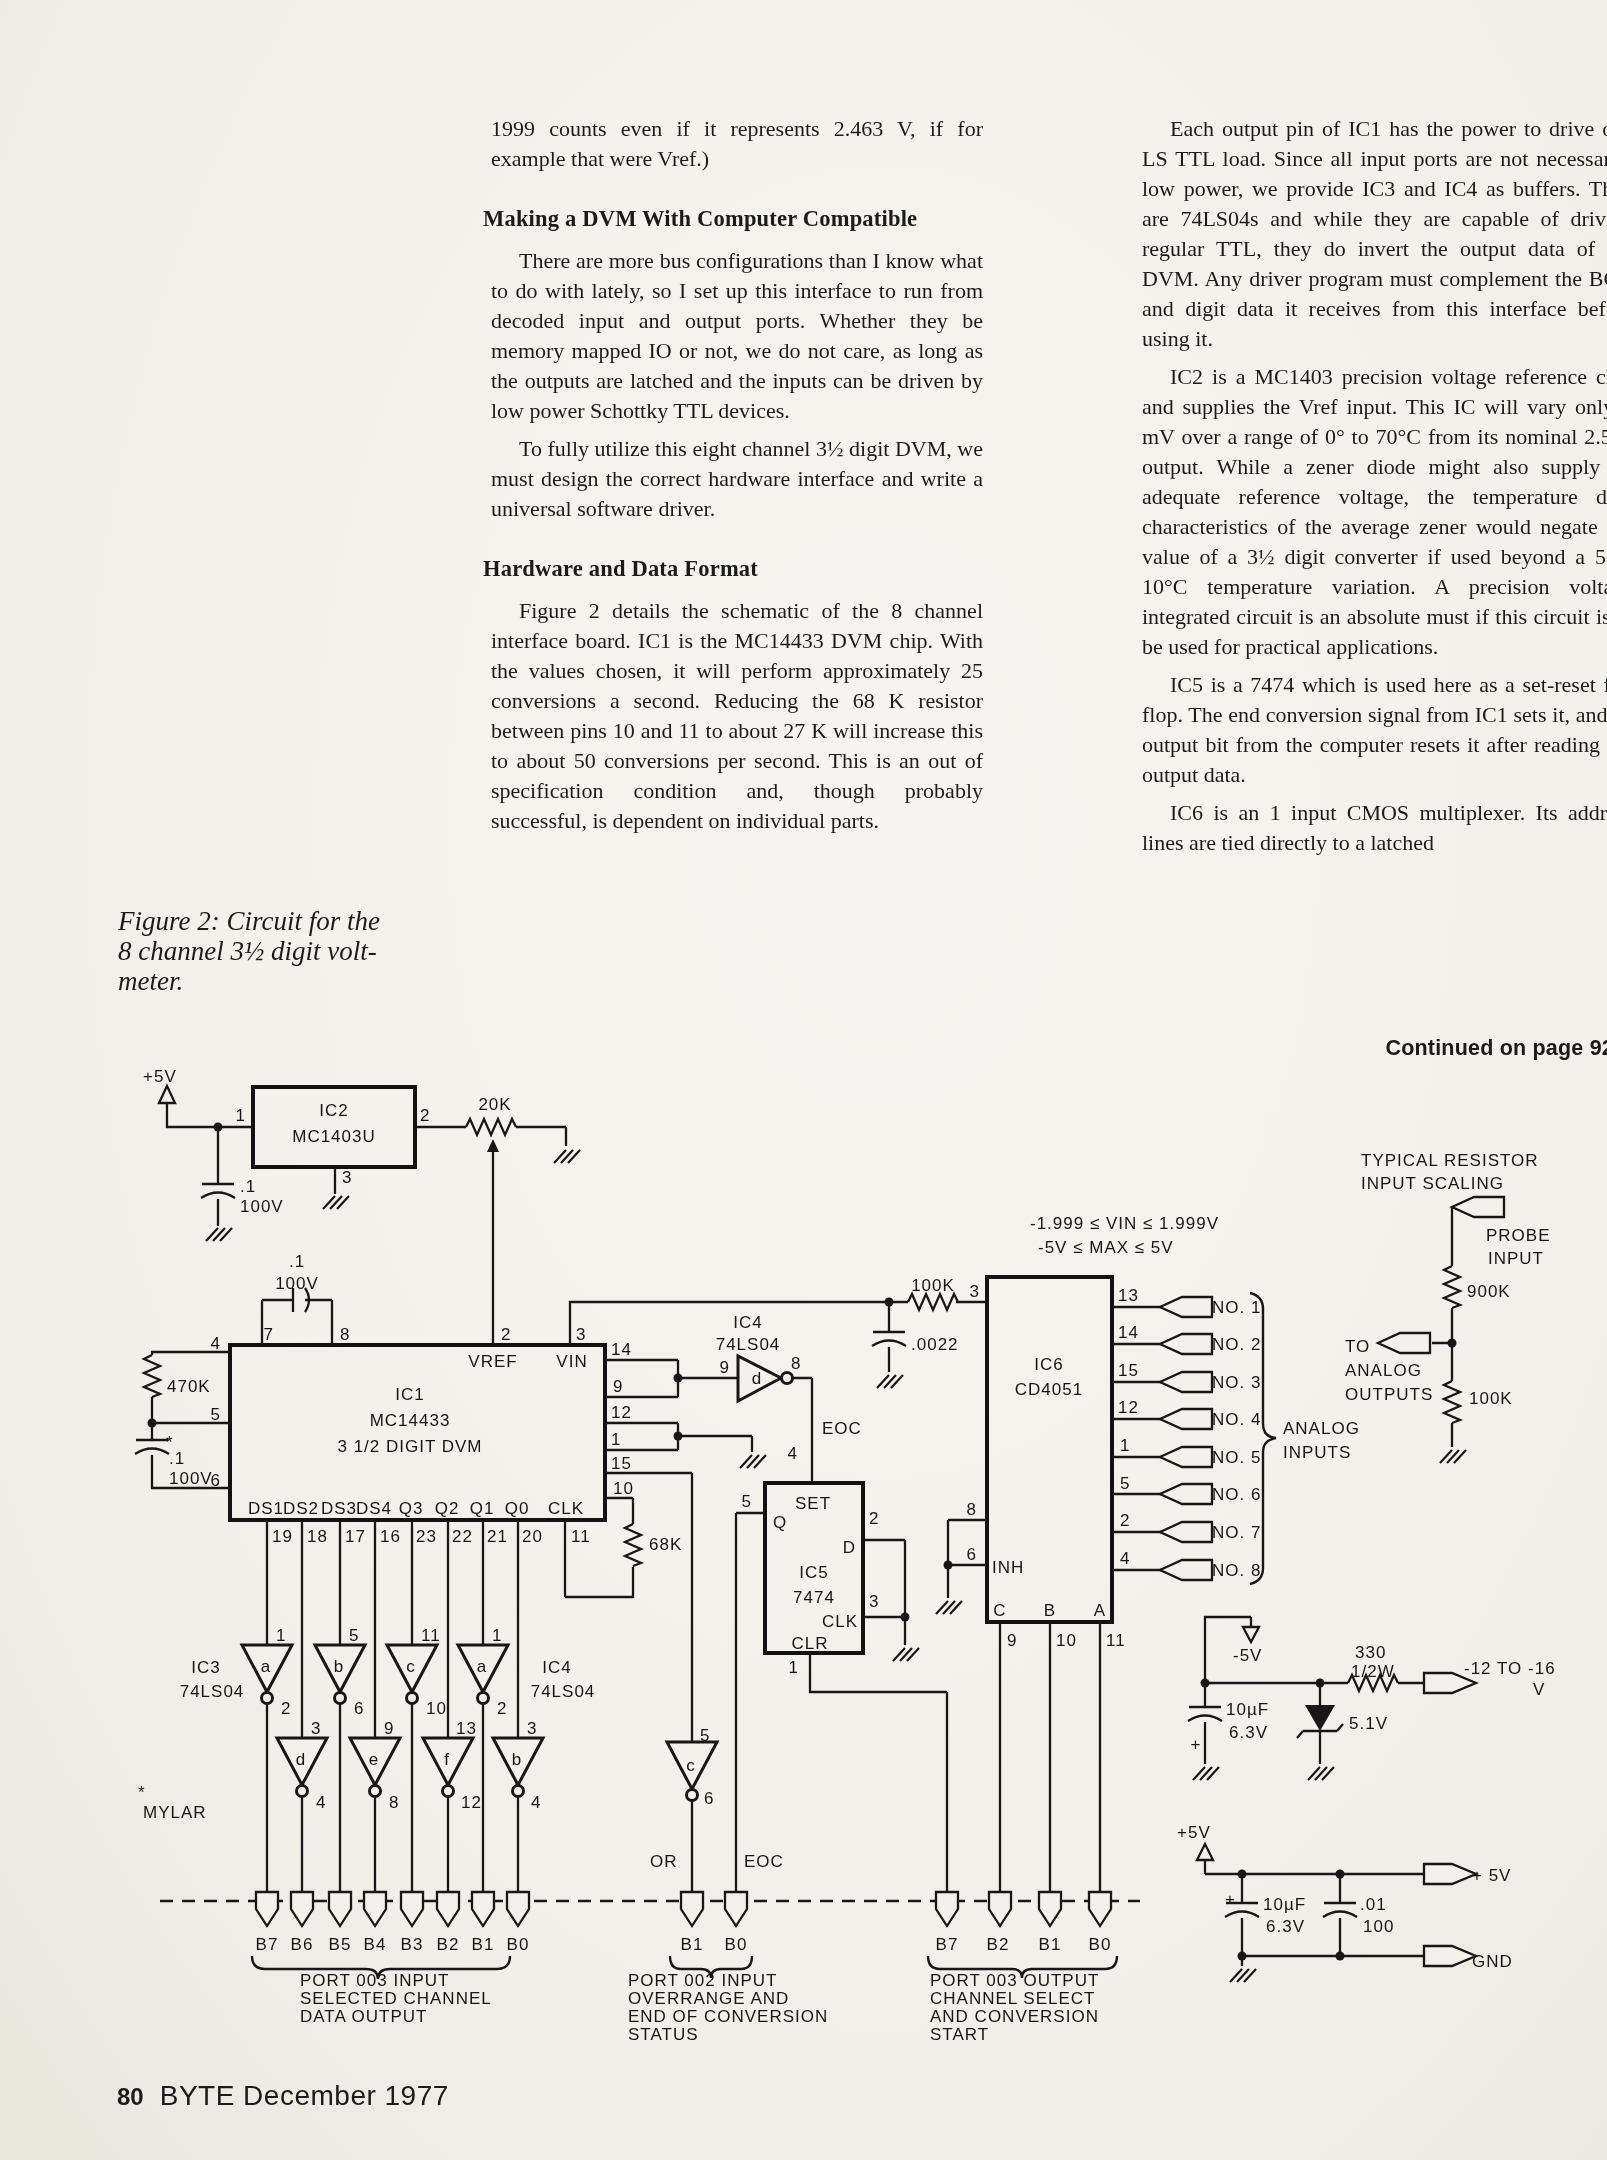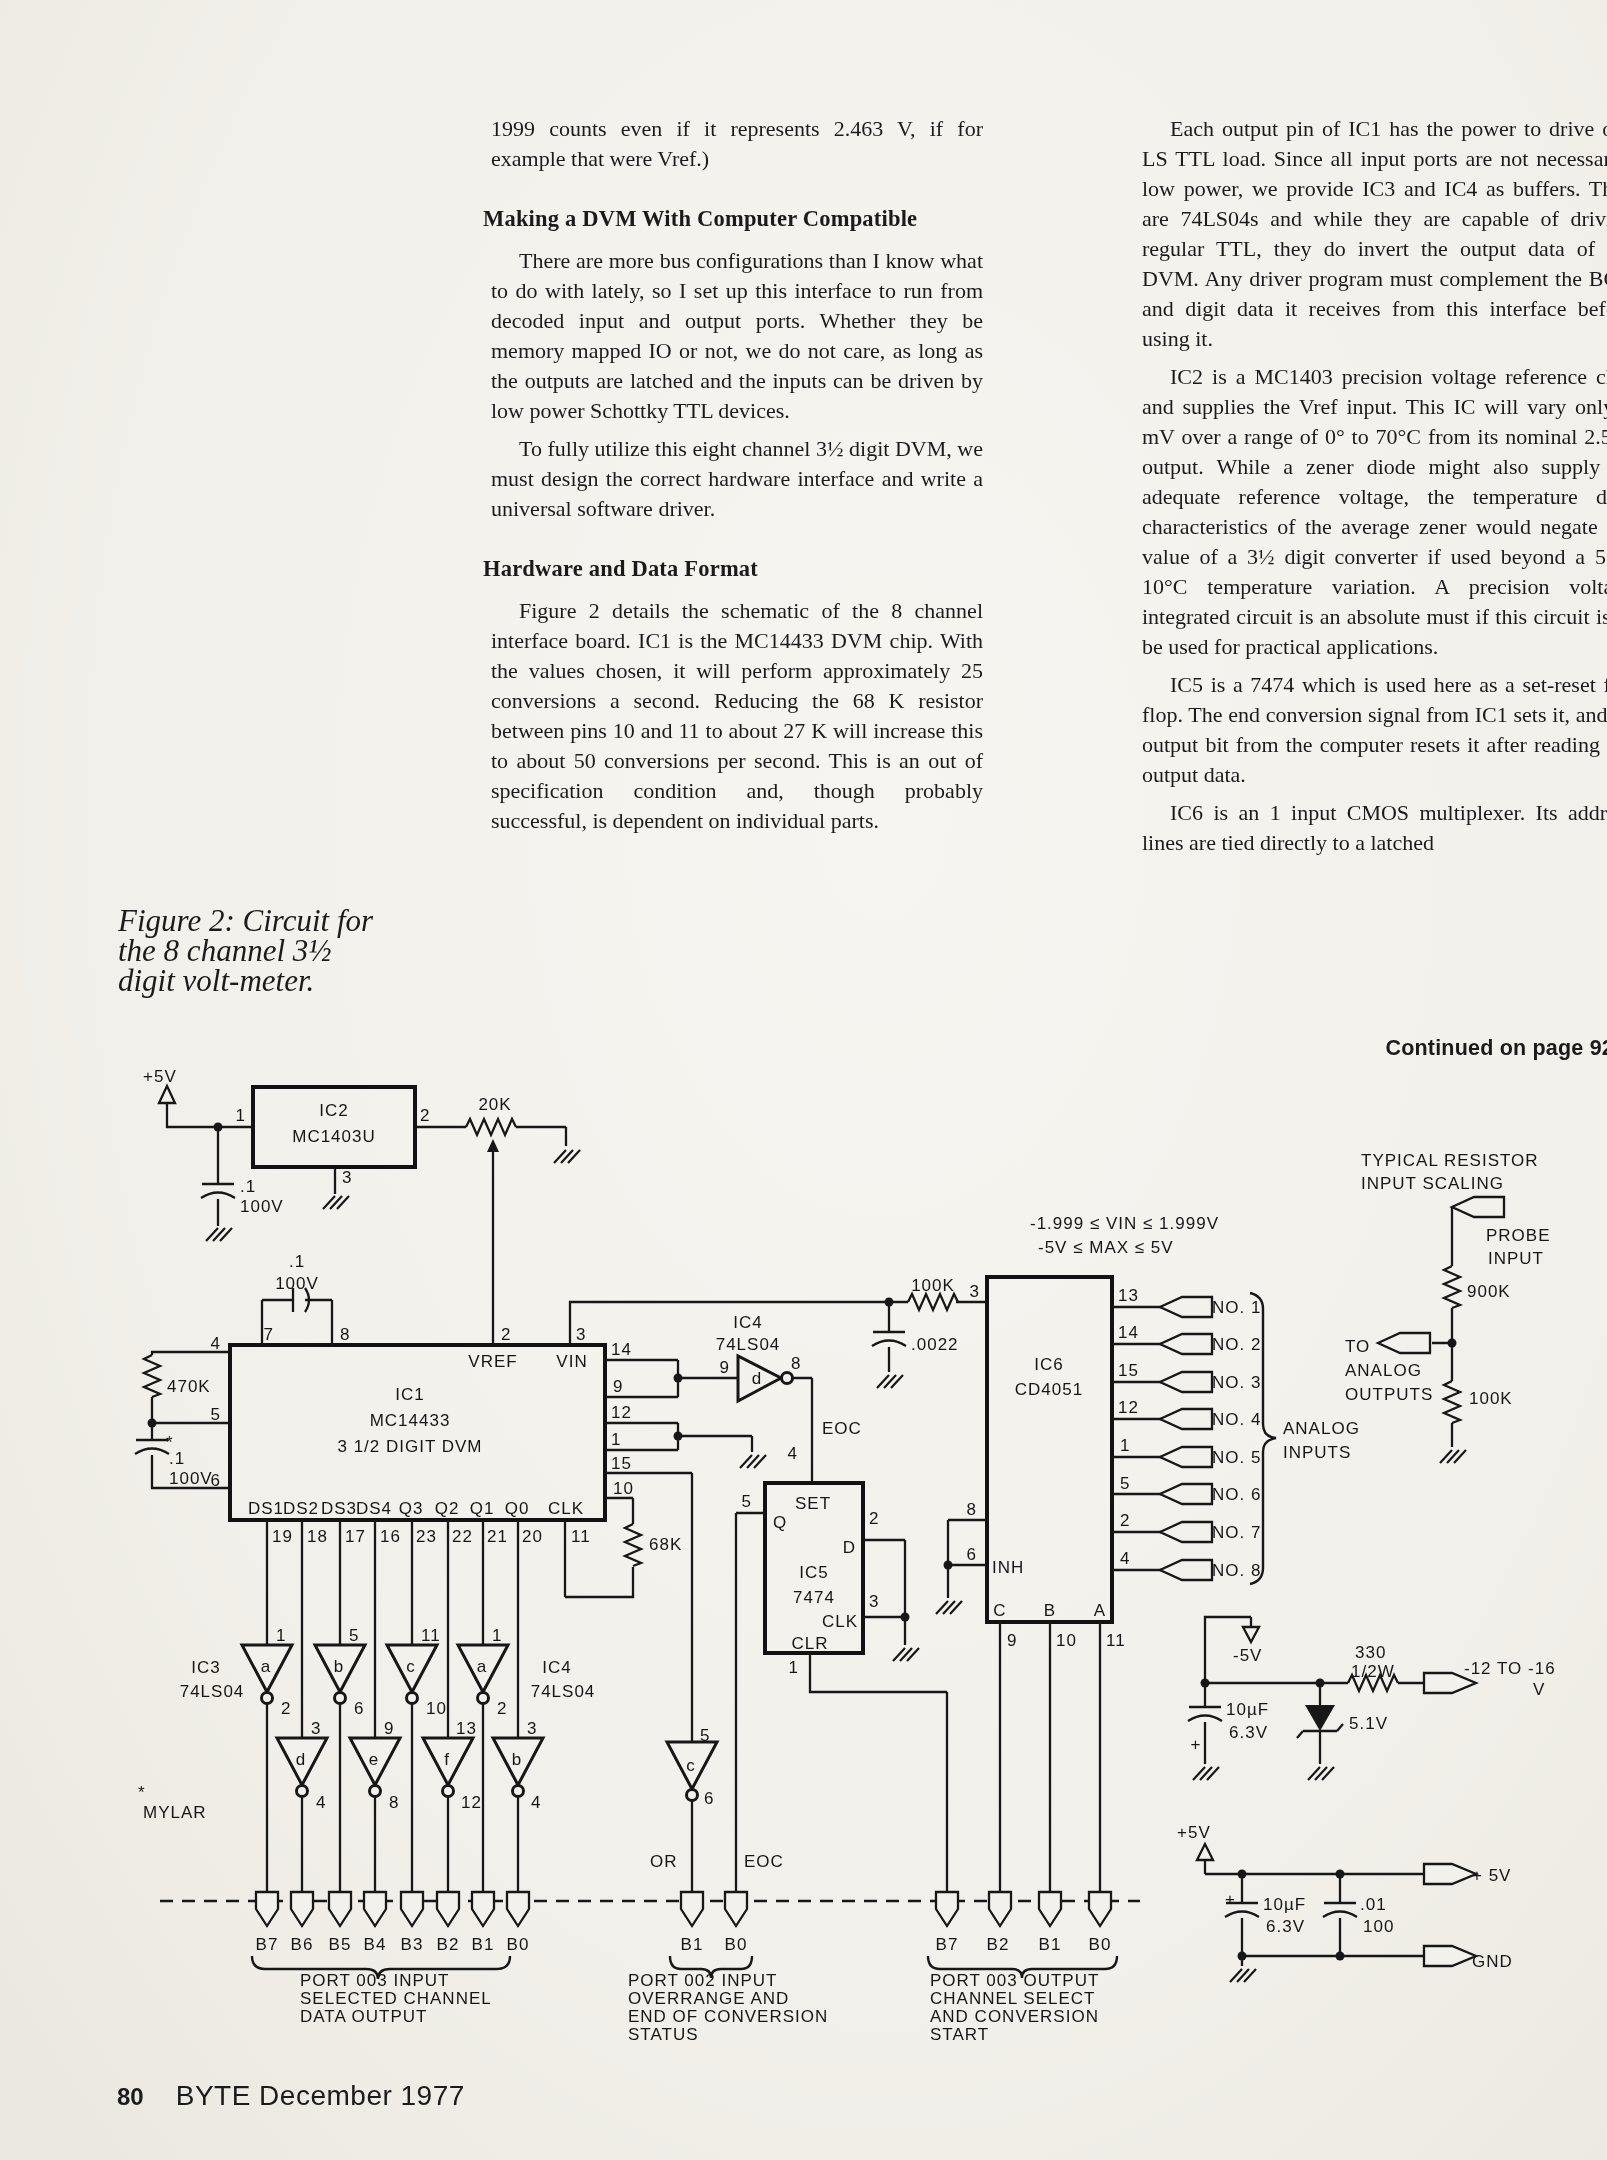--- a/index.html
+++ b/index.html
@@ -16,29 +16,29 @@
   .col.left{left:483px;}
   .col.right{left:1134px;}
   .col p{margin:8px;}
   .col p.ind{text-indent:28px;}
   .col h3{
     font-size:22.5px;line-height:30px;margin:30px 0 12px 0;
     font-weight:bold;text-align:left;letter-spacing:.2px;
   }
   .caption{
     position:absolute;left:118px;top:906px;width:262px;
-    font-style:italic;font-size:31px;line-height:30px;text-align:left;
+    font-style:italic;font-size:27px;line-height:30px;text-align:left;
   }
   .continued{
     position:absolute;left:1106px;top:1036px;width:508px;
     text-align:right;font-weight:bold;font-size:21.5px;
     font-family:"Liberation Sans",sans-serif;letter-spacing:.2px;
   }
   .footer{position:absolute;left:117px;top:2080px;font-family:"Liberation Sans",sans-serif;}
-  .footer .pg{font-weight:bold;font-size:24px;margin-right:32px;}
+  .footer .pg{font-weight:bold;font-size:24px;margin-right:16px;}
   .footer .mag{font-size:28px;letter-spacing:.5px;}
   svg#schematic{position:absolute;left:0;top:0;}
   .w{stroke:#171717;stroke-width:2.3;fill:none;}
   .w2{stroke:#171717;stroke-width:2.4;fill:none;}
   .box{stroke:#121212;stroke-width:4;fill:none;}
   .tri{stroke:#171717;stroke-width:3;fill:#f3f1eb;}
   .ink{fill:#171717;stroke:none;}
   .cfill{fill:#f3f1eb;stroke:#171717;stroke-width:2.3;}
   .dash{stroke:#171717;stroke-width:2.3;stroke-dasharray:13 9;fill:none;}
   .dot{fill:#171717;}

